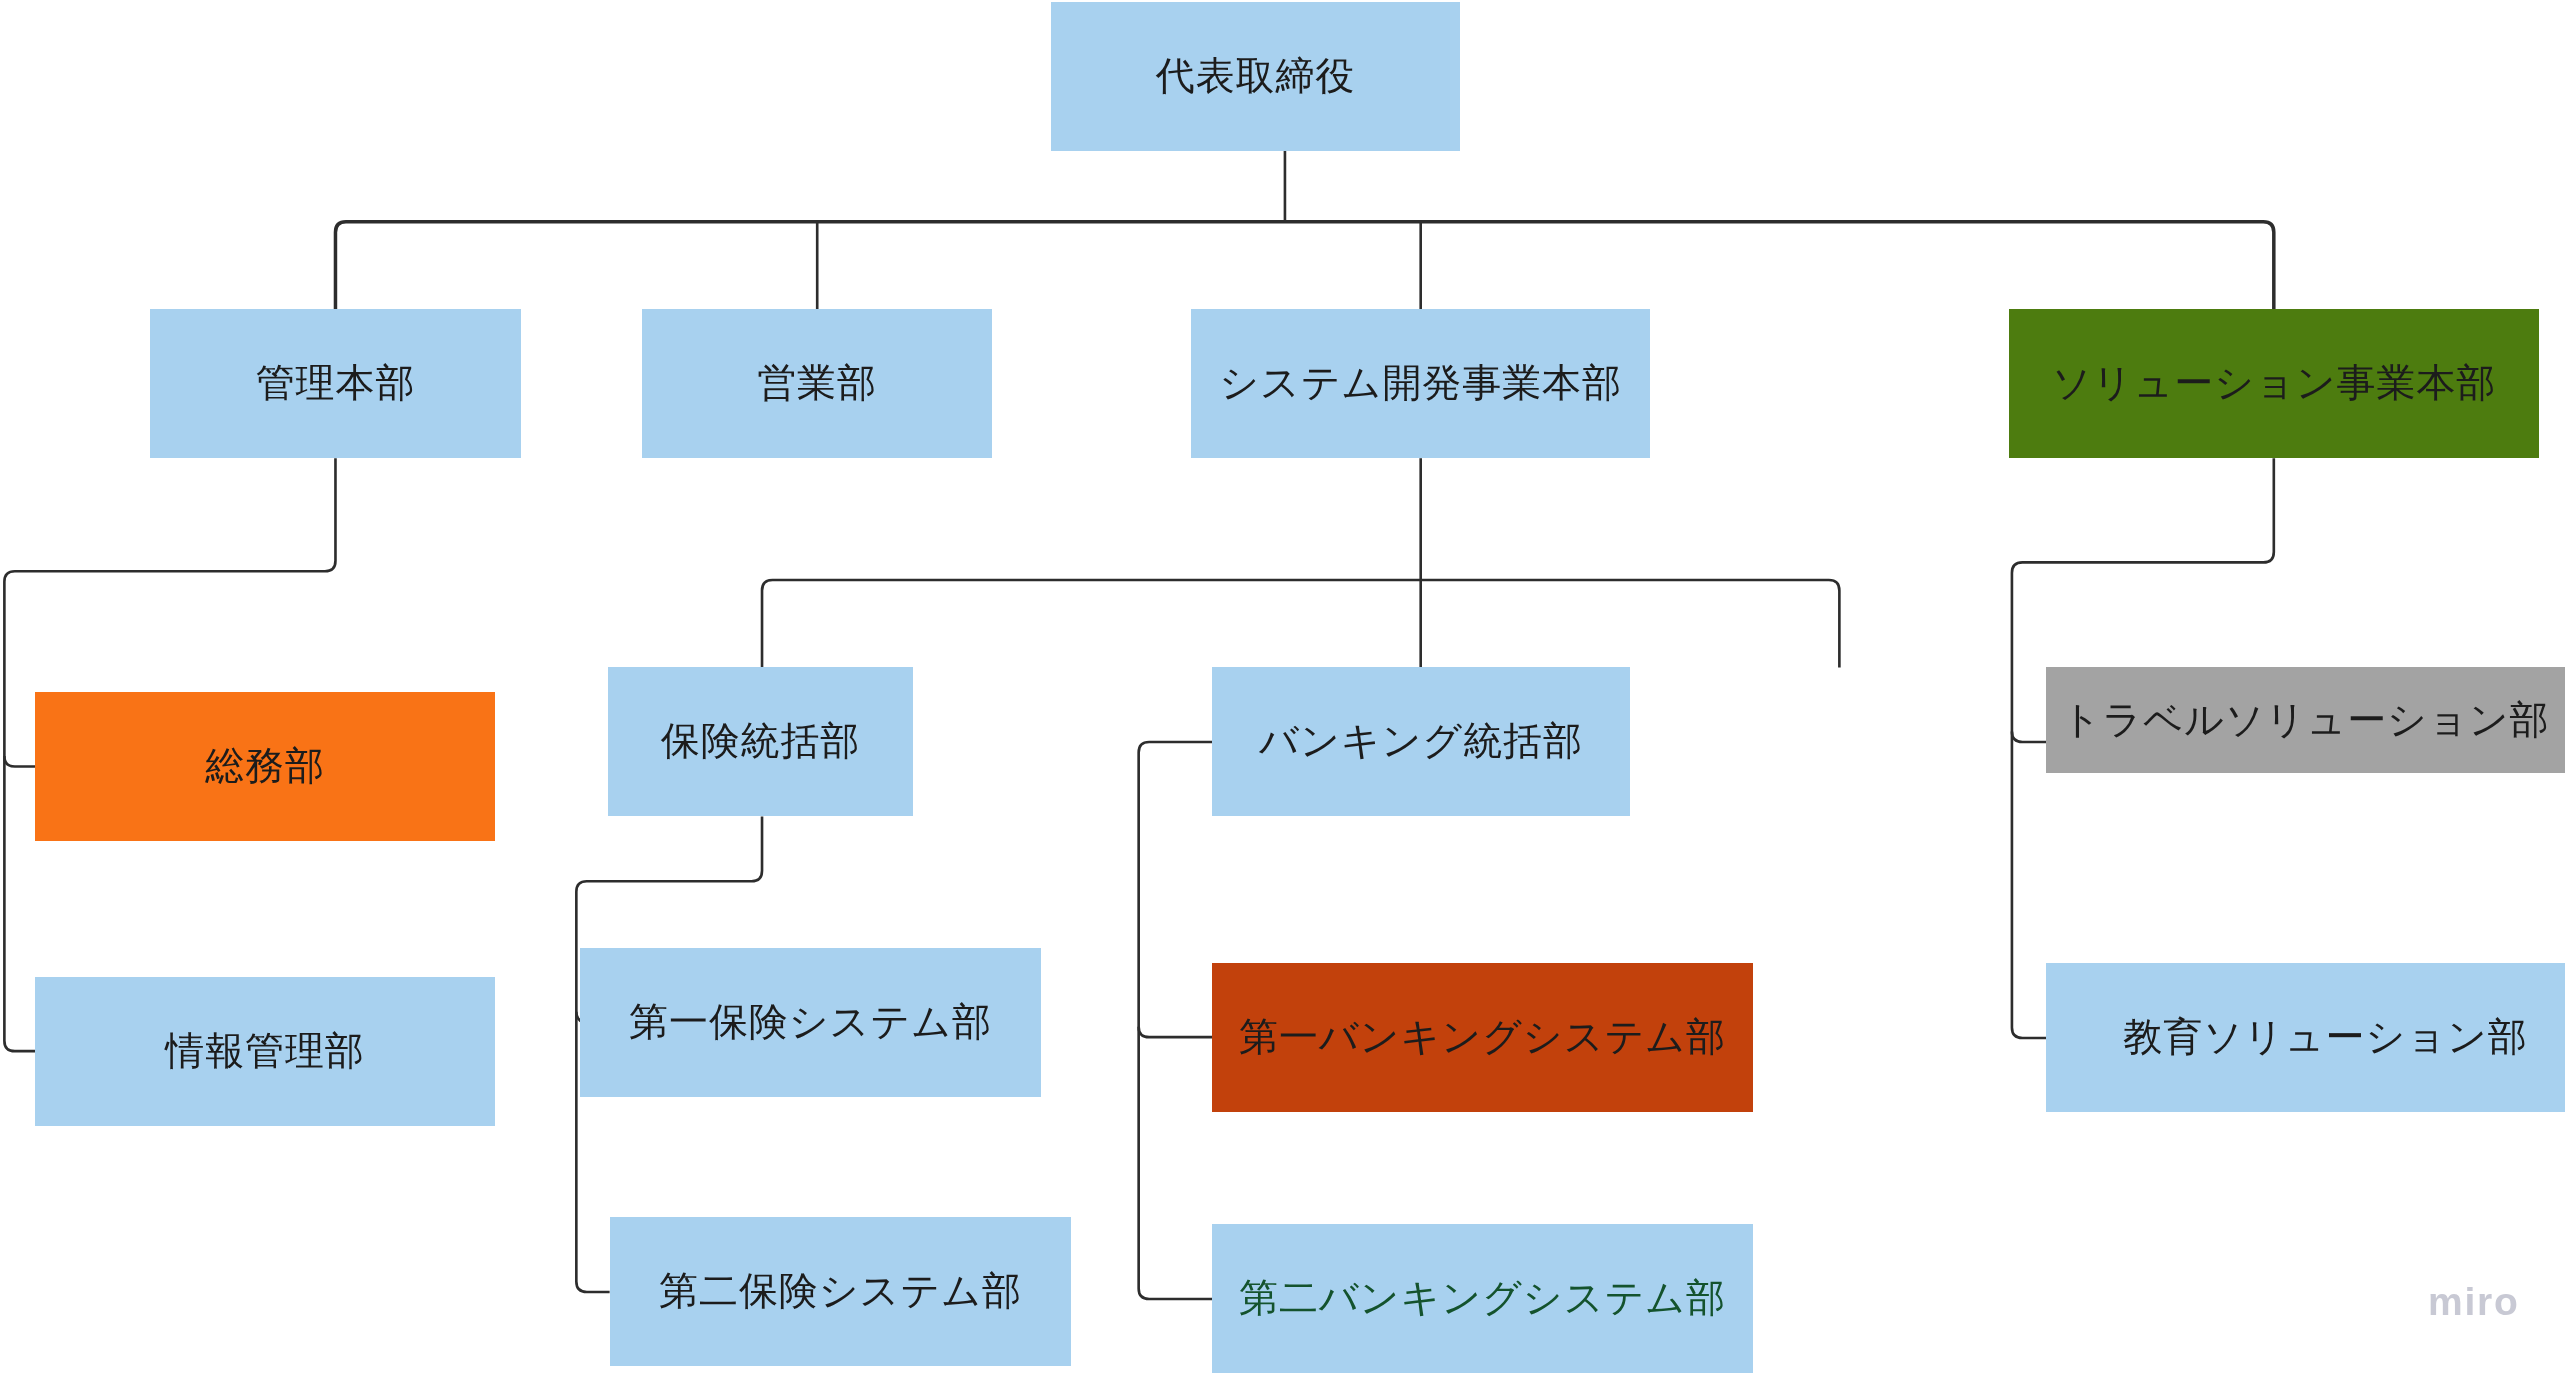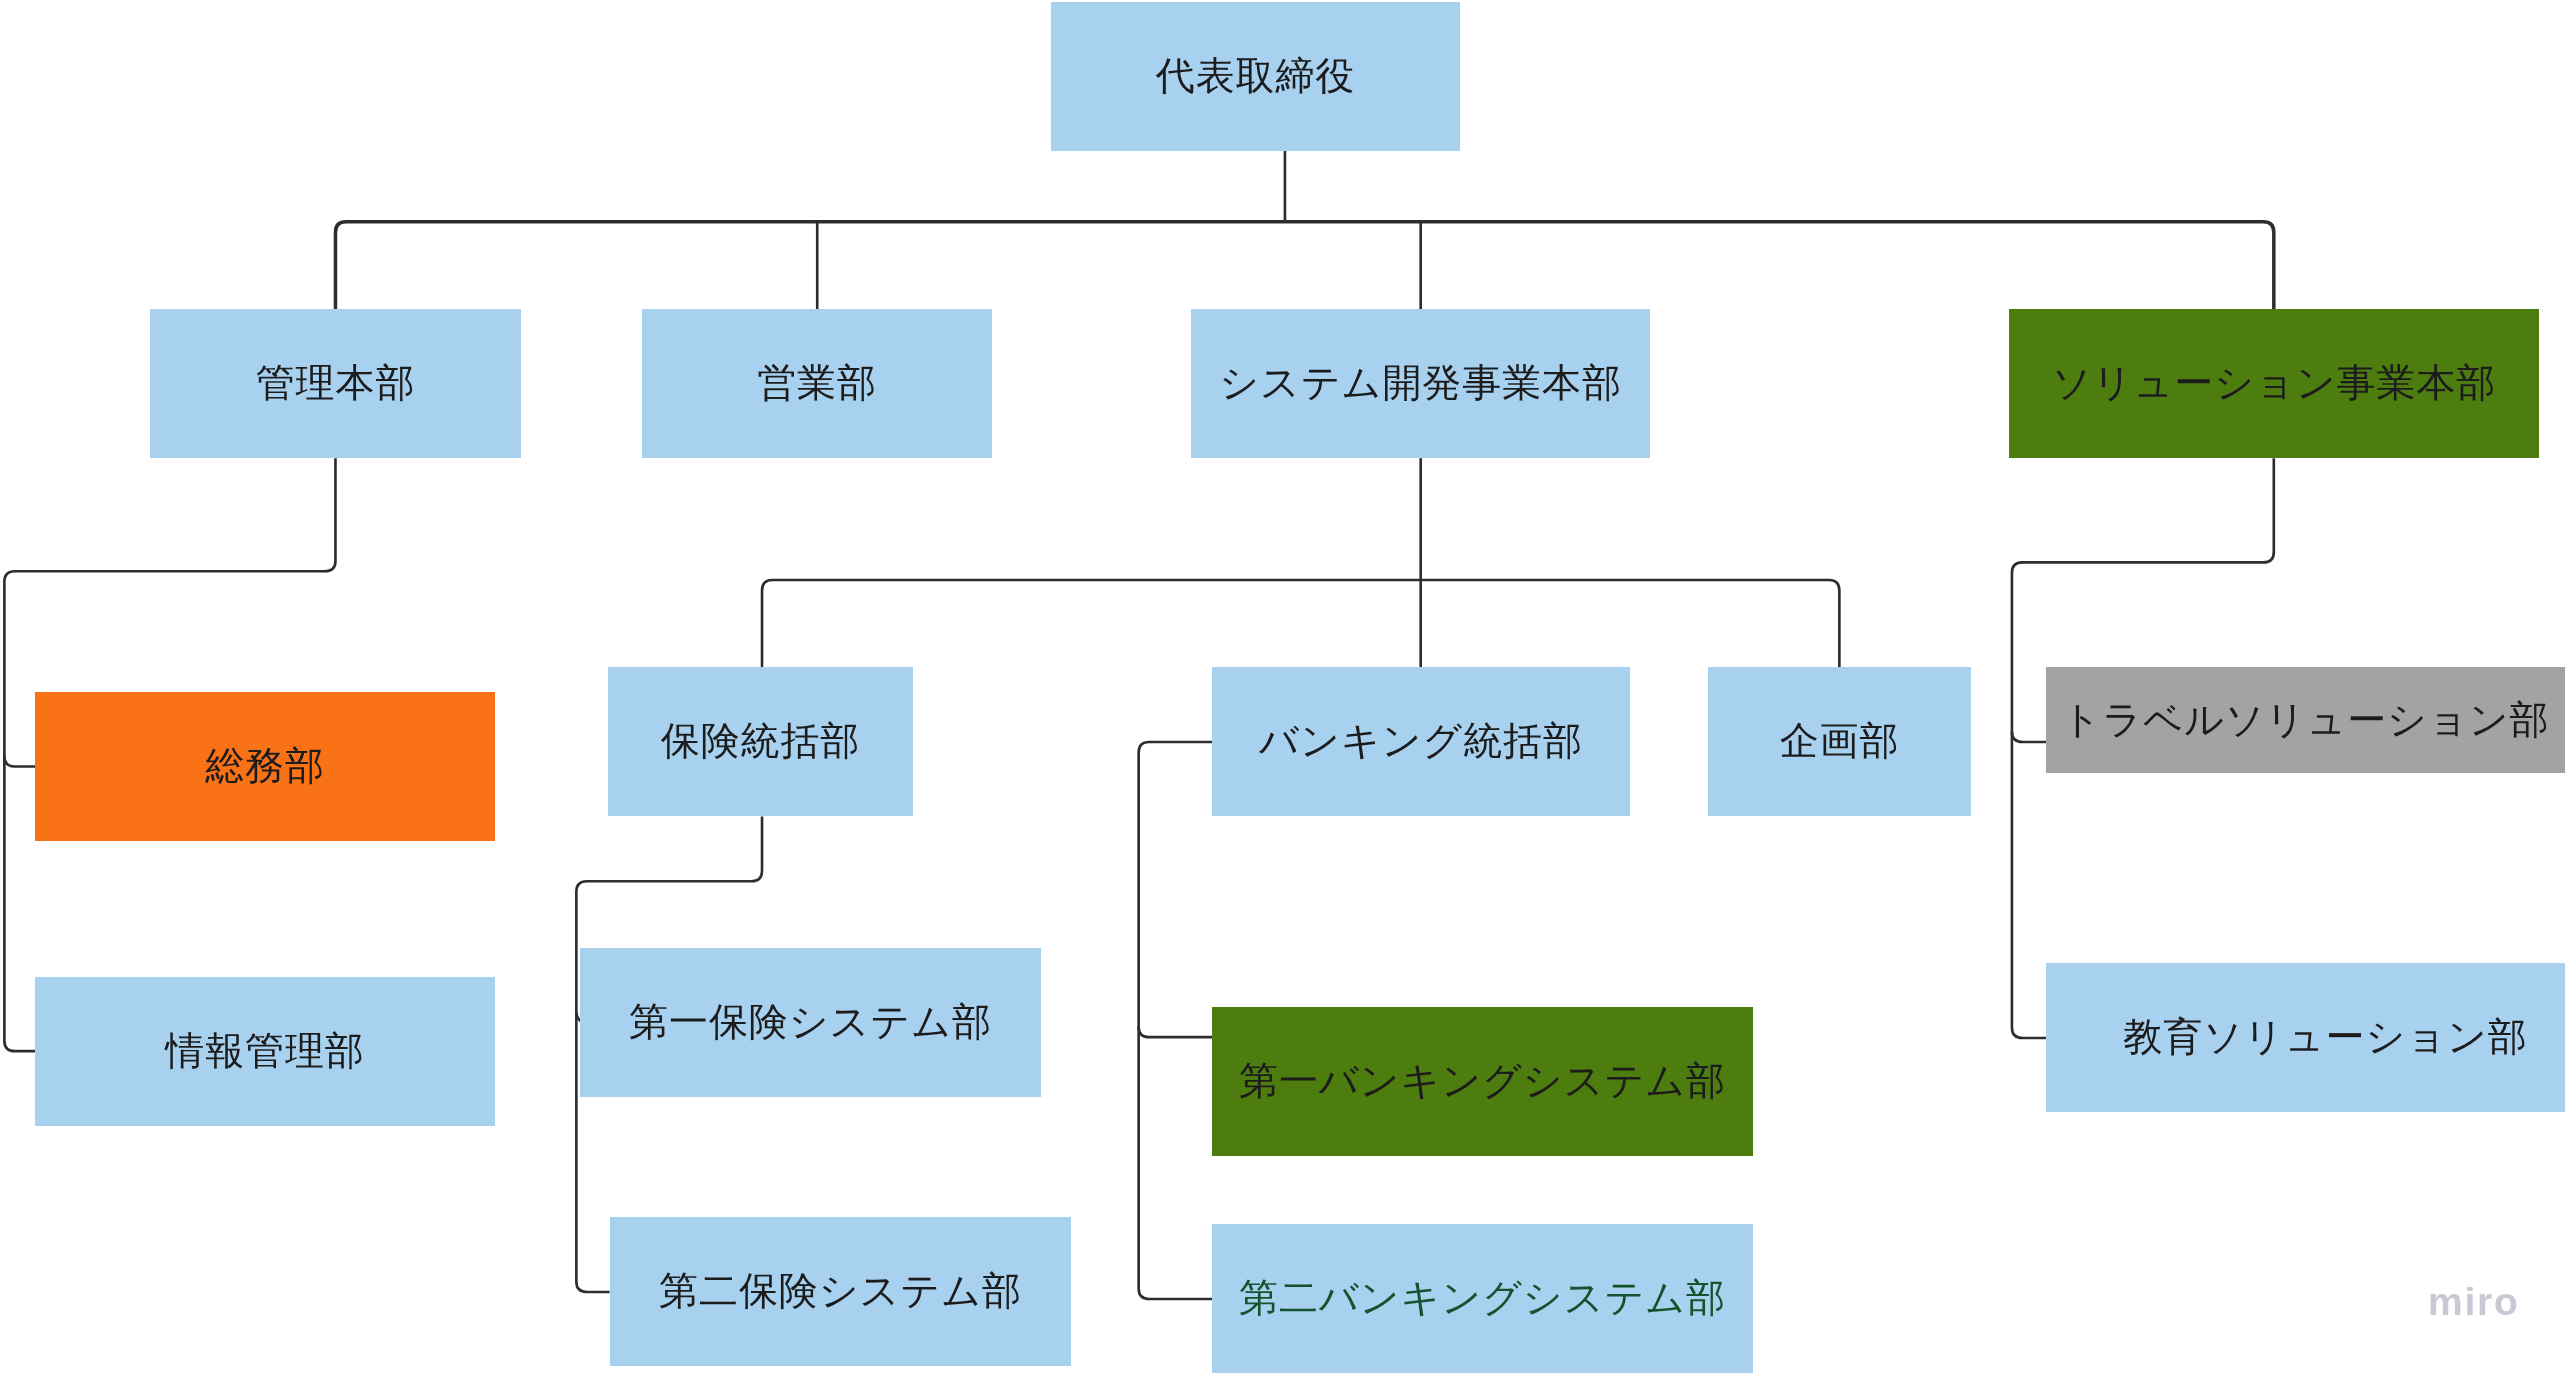--- a/index.html
+++ b/index.html
@@ -97,28 +97,25 @@
     </div>
     <div class="org-node" style="left: 580px; top: 948px; width: 461px; height: 149px; background: rgb(168, 209, 239);">
       <span class="org-node-label" style="color: rgb(28, 28, 28);">第一保険システム部</span>
     </div>
     <div class="org-node" style="left: 610px; top: 1217px; width: 461px; height: 149px; background: rgb(168, 209, 239);">
       <span class="org-node-label" style="color: rgb(28, 28, 28);">第二保険システム部</span>
     </div>
     <div class="org-node" style="left: 1212px; top: 667px; width: 418px; height: 149px; background: rgb(168, 209, 239);">
       <span class="org-node-label" style="color: rgb(28, 28, 28);">バンキング統括部</span>
     </div>
-    <div class="org-node" style="left: 1212px; top: 963px; width: 541px; height: 149px; background: #4d7c0f; margin-top: 44px;">
+    <div class="org-node" style="left: 1212px; top: 963px; width: 541px; height: 149px; background: #c2410c;">
       <span class="org-node-label" style="color: rgb(28, 28, 28);">第一バンキングシステム部</span>
     </div>
     <div class="org-node" style="left: 1212px; top: 1224px; width: 541px; height: 149px; background: rgb(168, 209, 239);">
       <span class="org-node-label" style="color: #14532d;">第二バンキングシステム部</span>
-    </div>
-    <div class="org-node" style="left: 1708px; top: 667px; width: 263px; height: 149px; background: rgb(168, 209, 239);">
-      <span class="org-node-label" style="color: rgb(28, 28, 28);">企画部</span>
     </div>
     <div class="org-node" style="left: 2046px; top: 667px; width: 519px; height: 106px; background: #a3a3a3;">
       <span class="org-node-label" style="color: rgb(28, 28, 28);">トラベルソリューション部</span>
     </div>
     <div class="org-node" style="left: 2046px; top: 963px; width: 519px; height: 149px; background: rgb(168, 209, 239); padding-left: 40px;">
       <span class="org-node-label" style="color: rgb(28, 28, 28);">教育ソリューション部</span>
     </div>
     <span class="watermark" style="left: 2428px; top: 1280px; color: rgb(200, 201, 212);">miro</span>
 </div>
 

